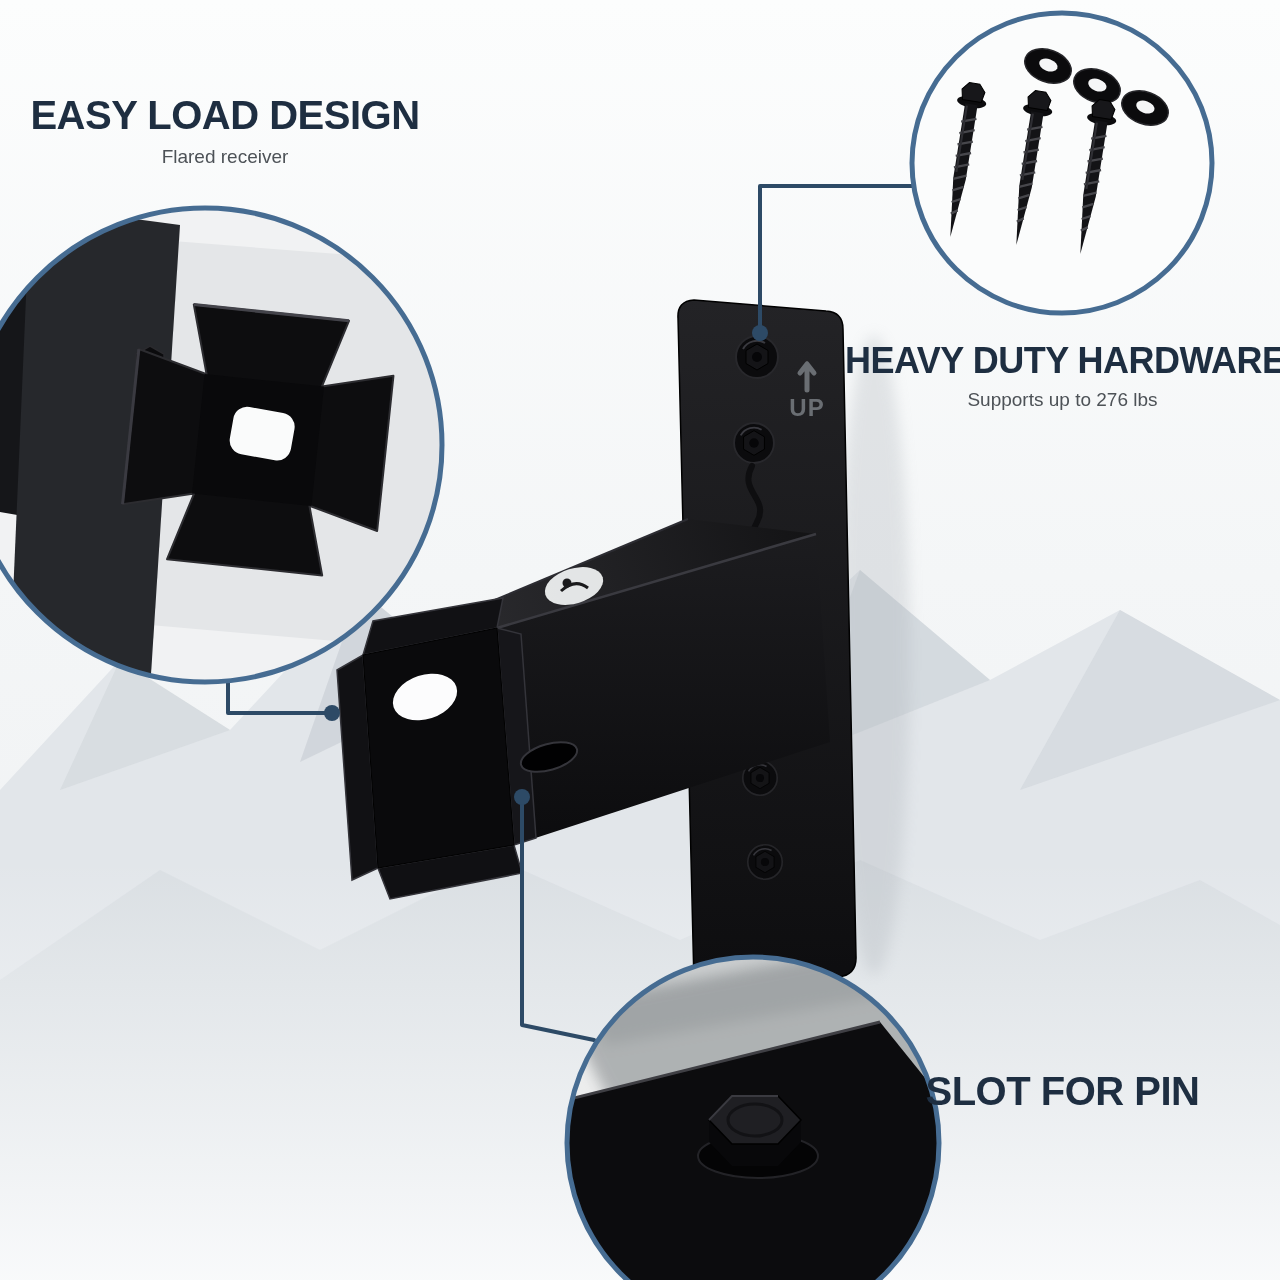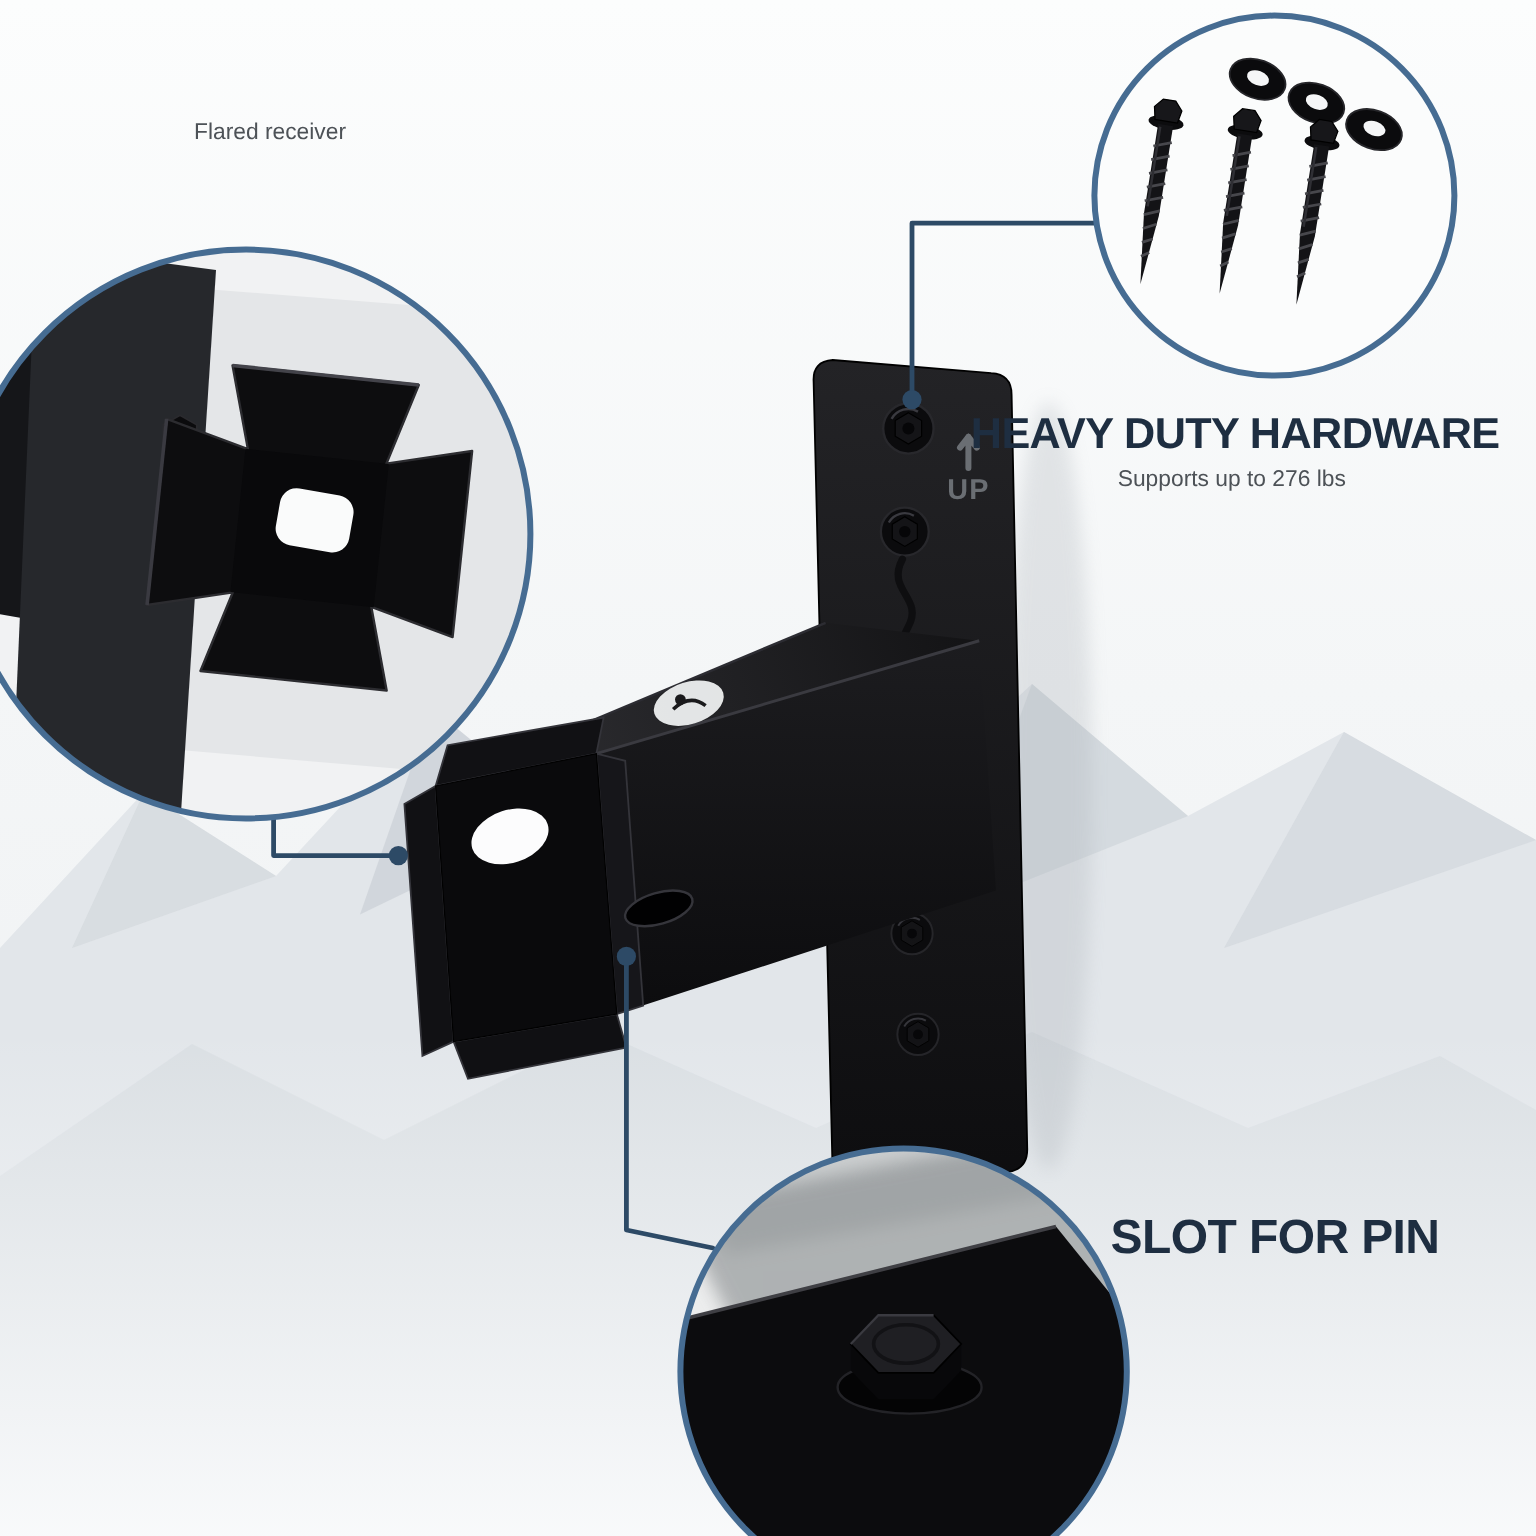--- a/index.html
+++ b/index.html
@@ -13,22 +13,22 @@
   .callout{position:absolute;text-align:center;}
   .callout-title{
     font-weight:bold;color:#1e2e41;letter-spacing:-0.5px;white-space:nowrap;
     font-size:40px;line-height:1.15;
   }
   .callout-title.md{font-size:36px;}
   .callout-sub{
     color:#4d5257;font-size:19px;margin-top:8px;white-space:nowrap;line-height:1.2;
   }
   .c-easy{left:15px;top:92px;width:420px;}
-  .c-heavy{left:809px;top:340px;width:435px;}
-  .c-slot{left:845px;top:1008px;width:435px;}
+  .c-heavy{left:845px;top:340px;width:435px;}
+  .c-slot{left:845px;top:1068px;width:435px;}
 </style>
 </head>
 <body>
 
 <div class="stage">
 
   <svg class="scene" width="1280" height="1280" viewBox="0 0 1280 1280">
     <defs>
       <linearGradient id="plateGrad" x1="0" y1="0" x2="0" y2="1">
         <stop offset="0" stop-color="#232326"></stop>
@@ -189,20 +189,21 @@
         <polygon points="709,1120 709,1142 732,1166 778,1166 801,1142 801,1120 778,1144 732,1144" fill="#08080a"></polygon>
         <polygon points="801,1120 778,1144 732,1144 709,1120 732,1096 778,1096" fill="#1f1f23" stroke="#000" stroke-width="1.5"></polygon>
         <ellipse cx="755" cy="1120" rx="27" ry="16" fill="none" stroke="#121215" stroke-width="3"></ellipse>
         <path d="M709,1120 L732,1096 L778,1096" stroke="#3a3a40" stroke-width="2" fill="none"></path>
       </g>
     </g>
     <circle cx="753" cy="1143" r="186" fill="none" stroke="#466c92" stroke-width="5"></circle>
   </svg>
 
   <div class="callout c-easy">
+    <div class="callout-title">EASY LOAD DESIGN</div>
     <div class="callout-sub">Flared receiver</div>
   </div>
 
   <div class="callout c-heavy">
     <div class="callout-title md">HEAVY DUTY HARDWARE</div>
     <div class="callout-sub">Supports up to 276 lbs</div>
   </div>
 
   <div class="callout c-slot">
     <div class="callout-title">SLOT FOR PIN</div>

